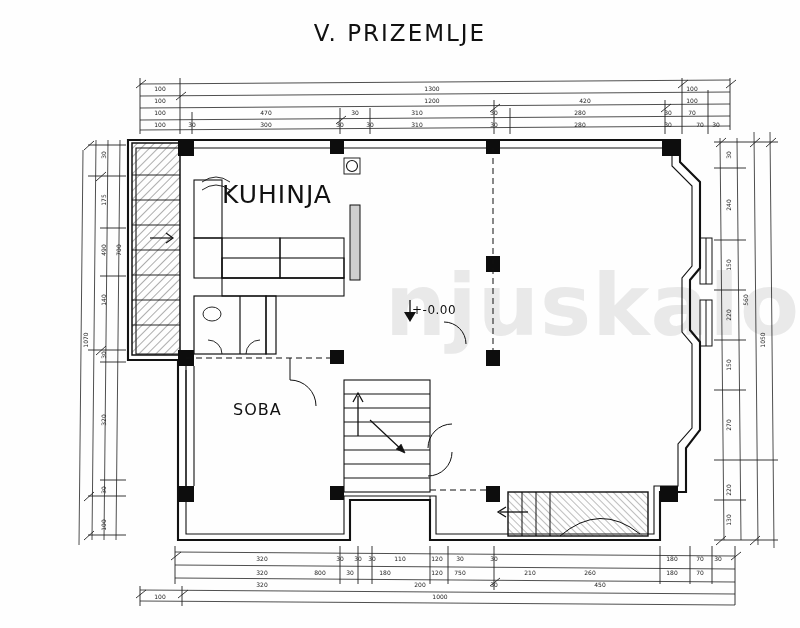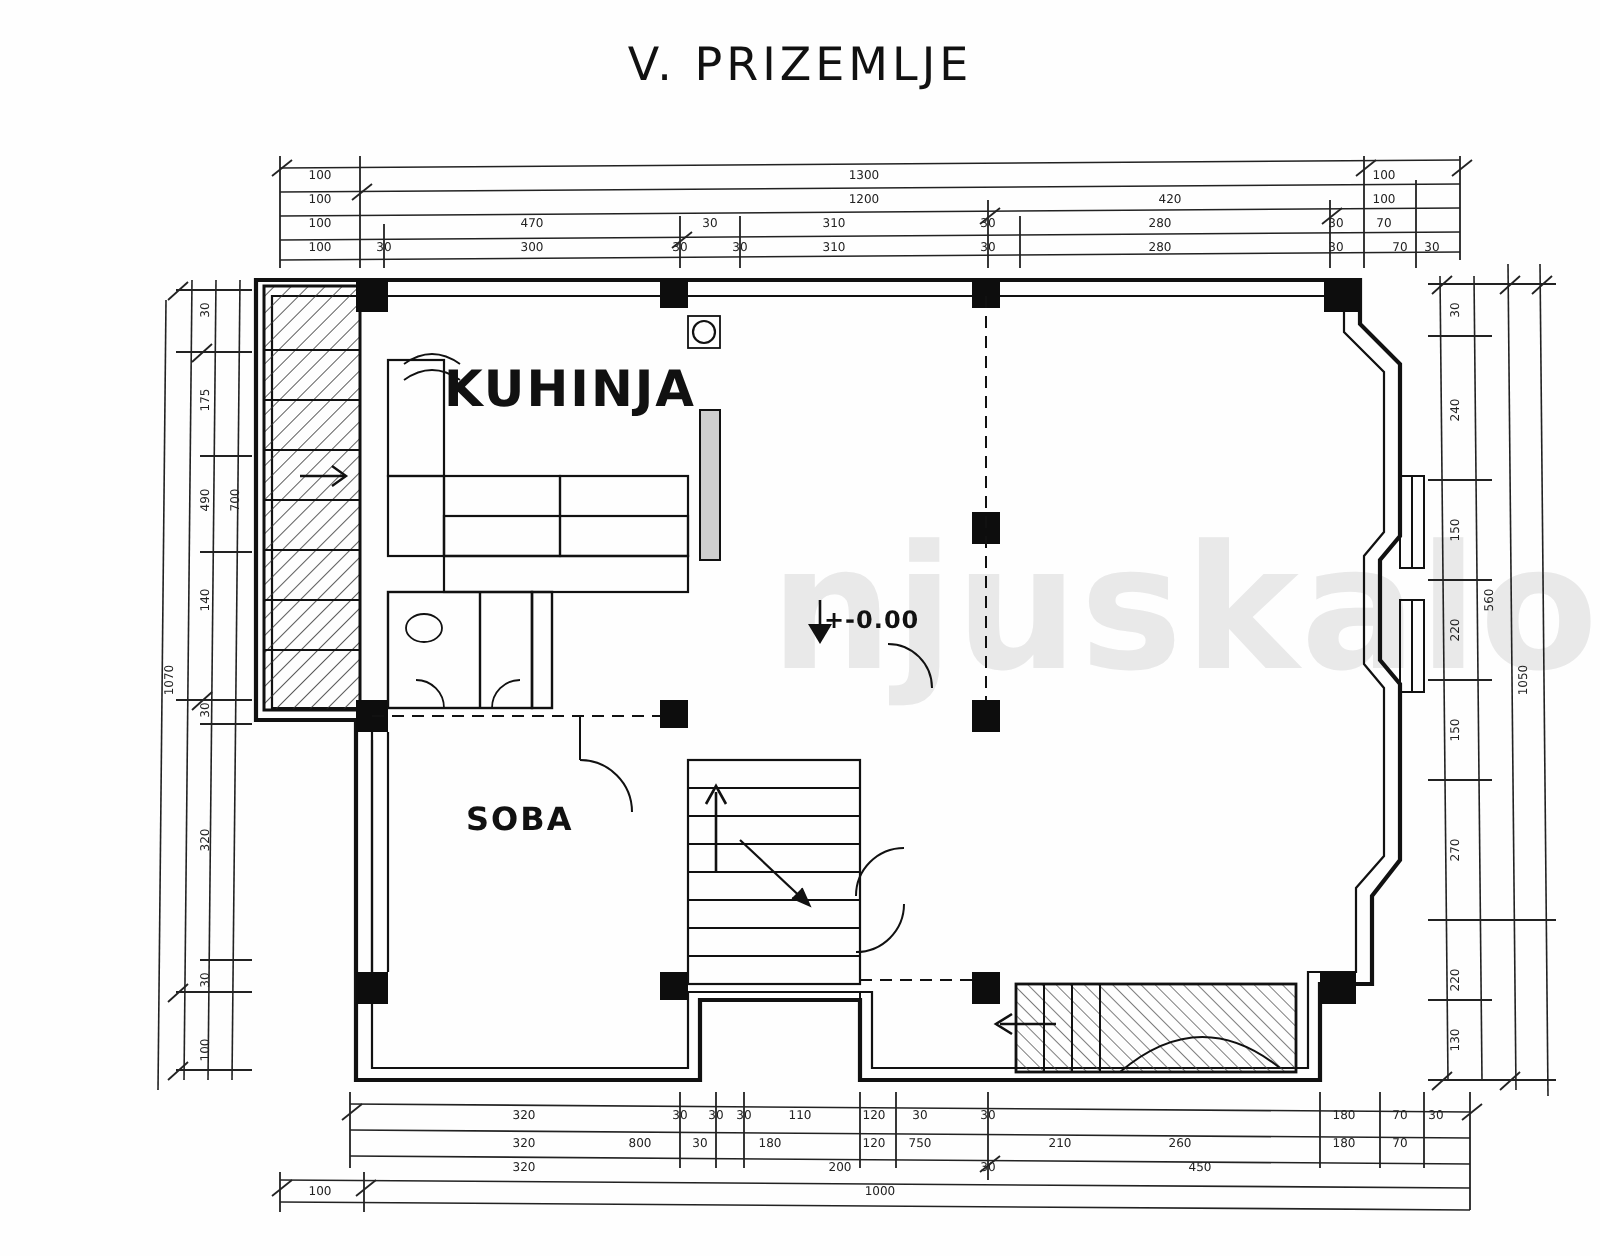--- a/index.html
+++ b/index.html
@@ -55,21 +55,20 @@
     z-index: 3;
   }
 
   
   .room-label {
     position: absolute;
     font-family: "DejaVu Sans", sans-serif;
     color: #111;
     white-space: nowrap;
     z-index: 4;
-    font-weight: bold;
   }
   .lbl-kuhinja { top: 180px; left: 222px; font-size: 25px; letter-spacing: 1px; }
   .lbl-blagovanje { top: 180px; left: 371px; font-size: 25px; letter-spacing: 1px; }
   .lbl-dnevni { top: 280px; left: 540px; font-size: 25px; letter-spacing: 1px; }
   .lbl-boravak { top: 324px; left: 535px; font-size: 25px; letter-spacing: 1px; }
   .lbl-soba { top: 400px; left: 233px; font-size: 16px; letter-spacing: 1px; }
   .lbl-elev { top: 303px; left: 412px; font-size: 12px; letter-spacing: 0.5px; }
 
   
   .dim {

